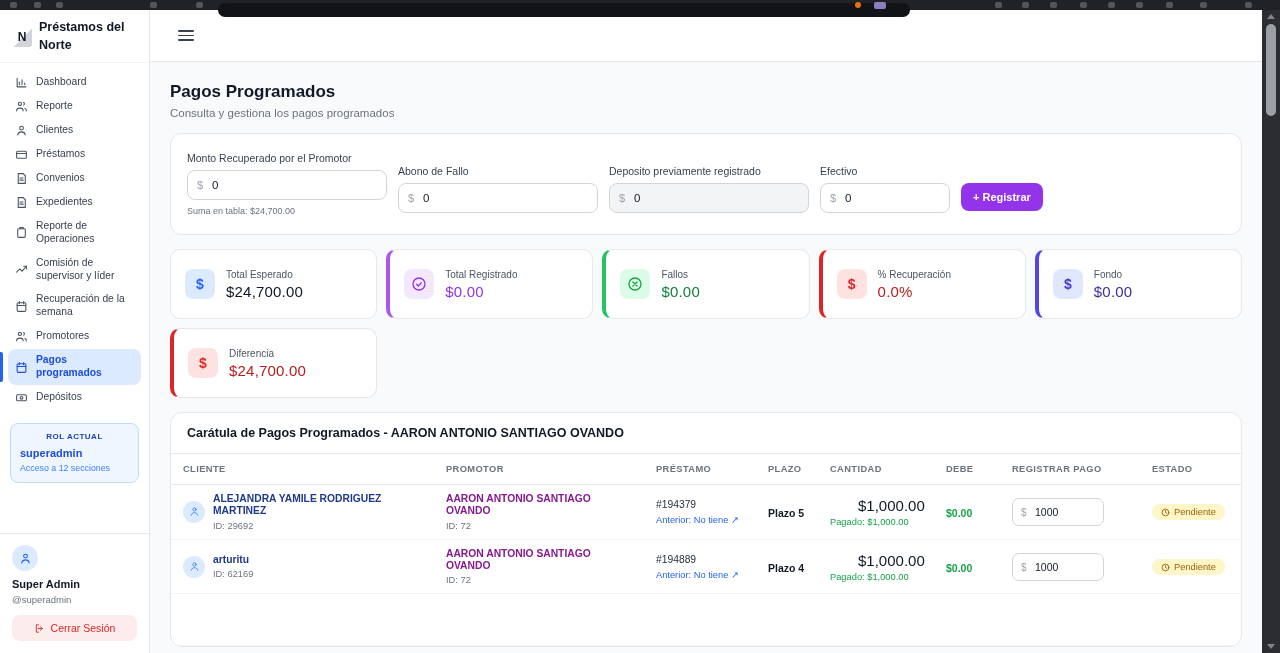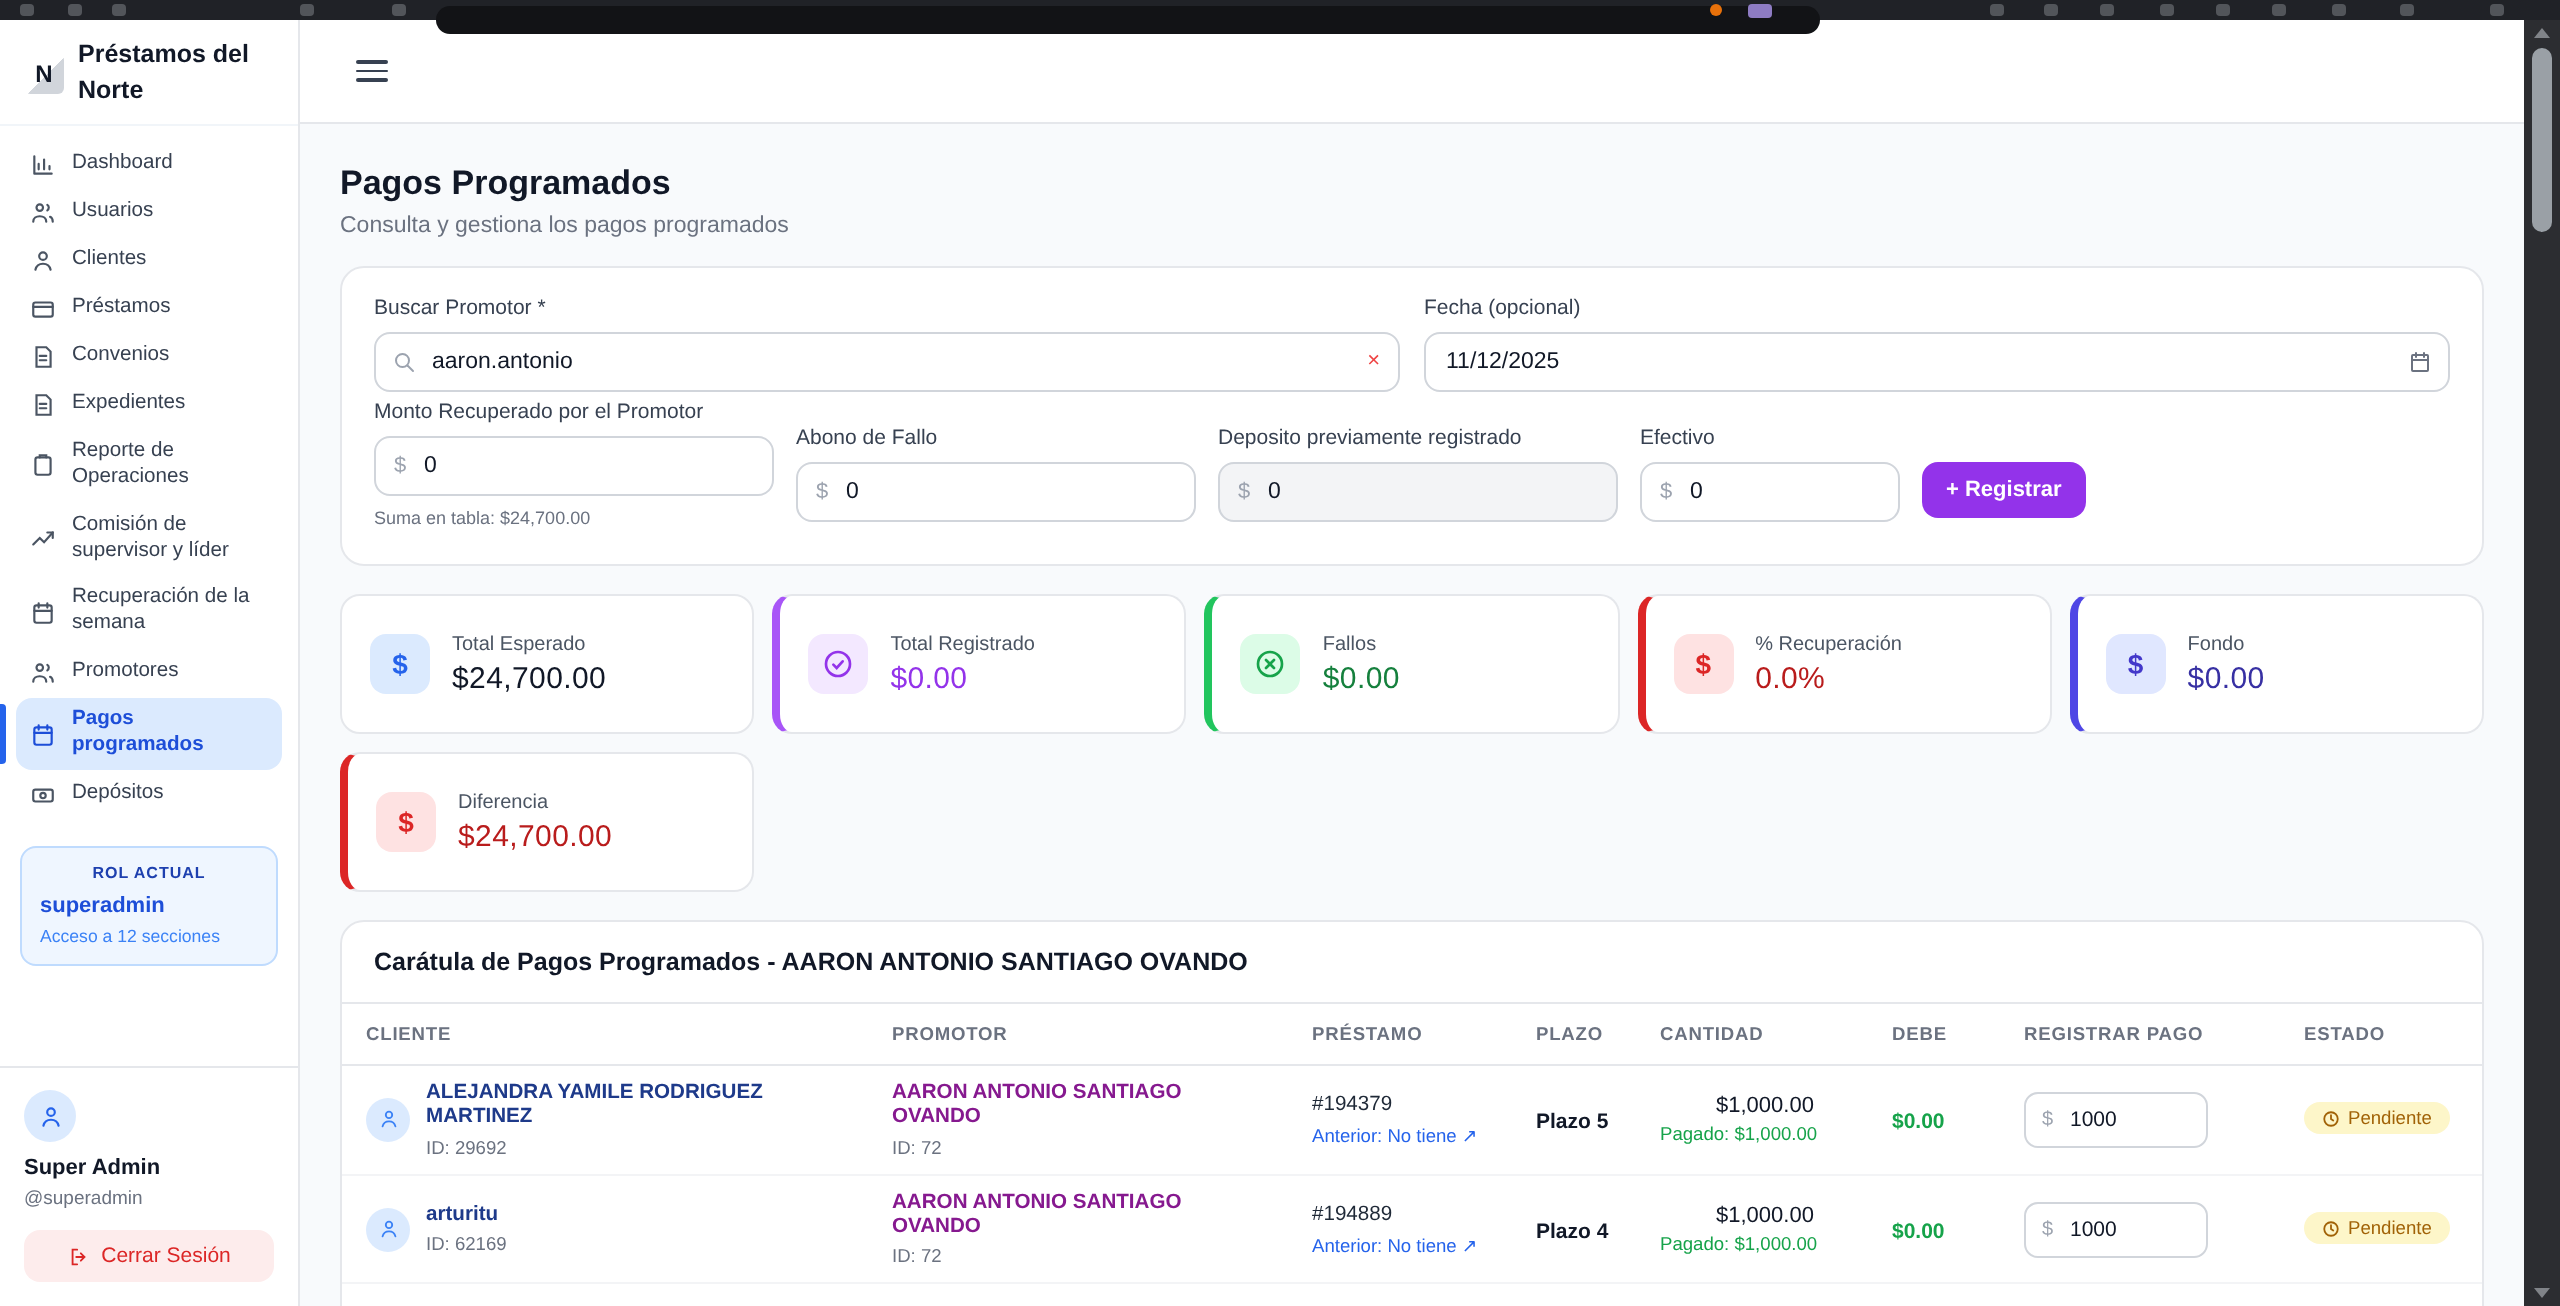--- a/index.html
+++ b/index.html
@@ -105,21 +105,21 @@
   .client-cell { display:flex; align-items:center; gap:8px; }
   .mini-avatar { width:22px; height:22px; border-radius:50%; background:#dbeafe; color:#3b82f6; flex:none;
     display:flex; align-items:center; justify-content:center; }
   .mini-avatar svg { width:11px; height:11px; }
   .c-name { font-size:10.3px; font-weight:700; color:#1e3a8a; line-height:1.2; }
   .c-id { font-size:9.3px; color:#6b7280; margin-top:3px; }
   .p-name { font-size:10.3px; font-weight:700; color:#86198f; line-height:1.2; }
   .loan-num { font-size:10.3px; font-weight:400; color:#1f2937; }
   .loan-link { font-size:9.3px; color:#2563eb; margin-top:4px; cursor:pointer; }
   .plazo { font-size:10.5px; font-weight:600; color:#111827; }
-  .amount { font-size:11px; color:#111827;padding-left:28px; }
+  .amount { font-size:15px; color:#111827;padding-left:28px; }
   .paid { font-size:9.3px; color:#16a34a; margin-top:3px; }
   .debt { font-size:10.5px; font-weight:700; color:#16a34a; }
   .pay-wrap { position:relative; width:92px; }
   .pay-wrap .prefix { position:absolute; left:9px; top:50%; transform:translateY(-50%); color:#9ca3af; font-size:10px; }
   .pay-input { height:28px; width:100%; border:1px solid #d1d5db; border-radius:7px; font-size:10.5px; color:#111827;
     padding:0 6px 0 22px; outline:none; font-family:"Liberation Sans", sans-serif; }
   .badge { display:inline-flex; align-items:flex-end; gap:4px; background:#fdf6c9; color:#a16207; font-size:9.3px;
     padding:3px 9px; border-radius:999px; white-space:nowrap; }
   .badge svg { width:9px; height:9px; }
 </style>
@@ -166,21 +166,21 @@
             <path d="M4 20V4M4 20h16M8 16v-5M13 16V7M18 16v-3"></path>
           </svg>
         <span>Dashboard</span>
       </div>
       <div class="menu-item">
         <svg viewBox="0 0 24 24" fill="none" stroke="currentColor" stroke-width="2" stroke-linecap="round">
             <circle cx="9" cy="7" r="3"></circle>
             <path d="M3 20c0-3.3 2.7-5 6-5s6 1.7 6 5"></path>
             <path d="M16 4.5a3 3 0 0 1 0 5M18.5 15.5c1.8.7 2.5 2.2 2.5 4.5"></path>
           </svg>
-        <span>Usuarios</span>
+        <span>Reporte</span>
       </div>
       <div class="menu-item">
         <svg viewBox="0 0 24 24" fill="none" stroke="currentColor" stroke-width="2" stroke-linecap="round">
             <circle cx="12" cy="7.5" r="3.5"></circle>
             <path d="M5 20c.8-3.5 3.5-5.5 7-5.5s6.2 2 7 5.5"></path>
           </svg>
         <span>Clientes</span>
       </div>
       <div class="menu-item">
         <svg viewBox="0 0 24 24" fill="none" stroke="currentColor" stroke-width="2" stroke-linecap="round">
@@ -280,43 +280,20 @@
           <span></span>
           <span></span>
         </div>
     </div>
 
     <div class="content">
       <h1 class="page-title">Pagos Programados</h1>
       <div class="page-subtitle">Consulta y gestiona los pagos programados</div>
 
       <div class="form-card">
-        <div class="form-row1">
-          <div class="fgroup grow">
-            <label class="flabel">Buscar Promotor *</label>
-            <div class="iwrap">
-              <svg class="icon-l" viewBox="0 0 24 24" fill="none" stroke="currentColor" stroke-width="2" stroke-linecap="round">
-                  <circle cx="10.5" cy="10.5" r="6.5"></circle>
-                  <path d="M15.5 15.5L21 21"></path>
-                </svg>
-              <input class="input search-input" type="text" value="aaron.antonio" style="">
-              <span class="clear-x">×</span>
-            </div>
-          </div>
-          <div class="fgroup grow">
-            <label class="flabel">Fecha (opcional)</label>
-            <div class="iwrap">
-              <input class="input" type="text" value="11/12/2025" style="">
-              <svg class="icon-r" viewBox="0 0 24 24" fill="none" stroke="currentColor" stroke-width="2" stroke-linecap="round">
-                  <rect x="4" y="5" width="16" height="16" rx="1"></rect>
-                  <path d="M4 10h16M8 3v4M16 3v4"></path>
-                </svg>
-            </div>
-          </div>
-        </div>
 
         <div class="form-row2">
           <div class="fgroup w200">
             <label class="flabel">Monto Recuperado por el Promotor</label>
             <div class="money">
               <span class="prefix">$</span>
               <input class="input" type="text" value="0" style="">
             </div>
             <div class="hint">Suma en tabla: $24,700.00</div>
           </div>

